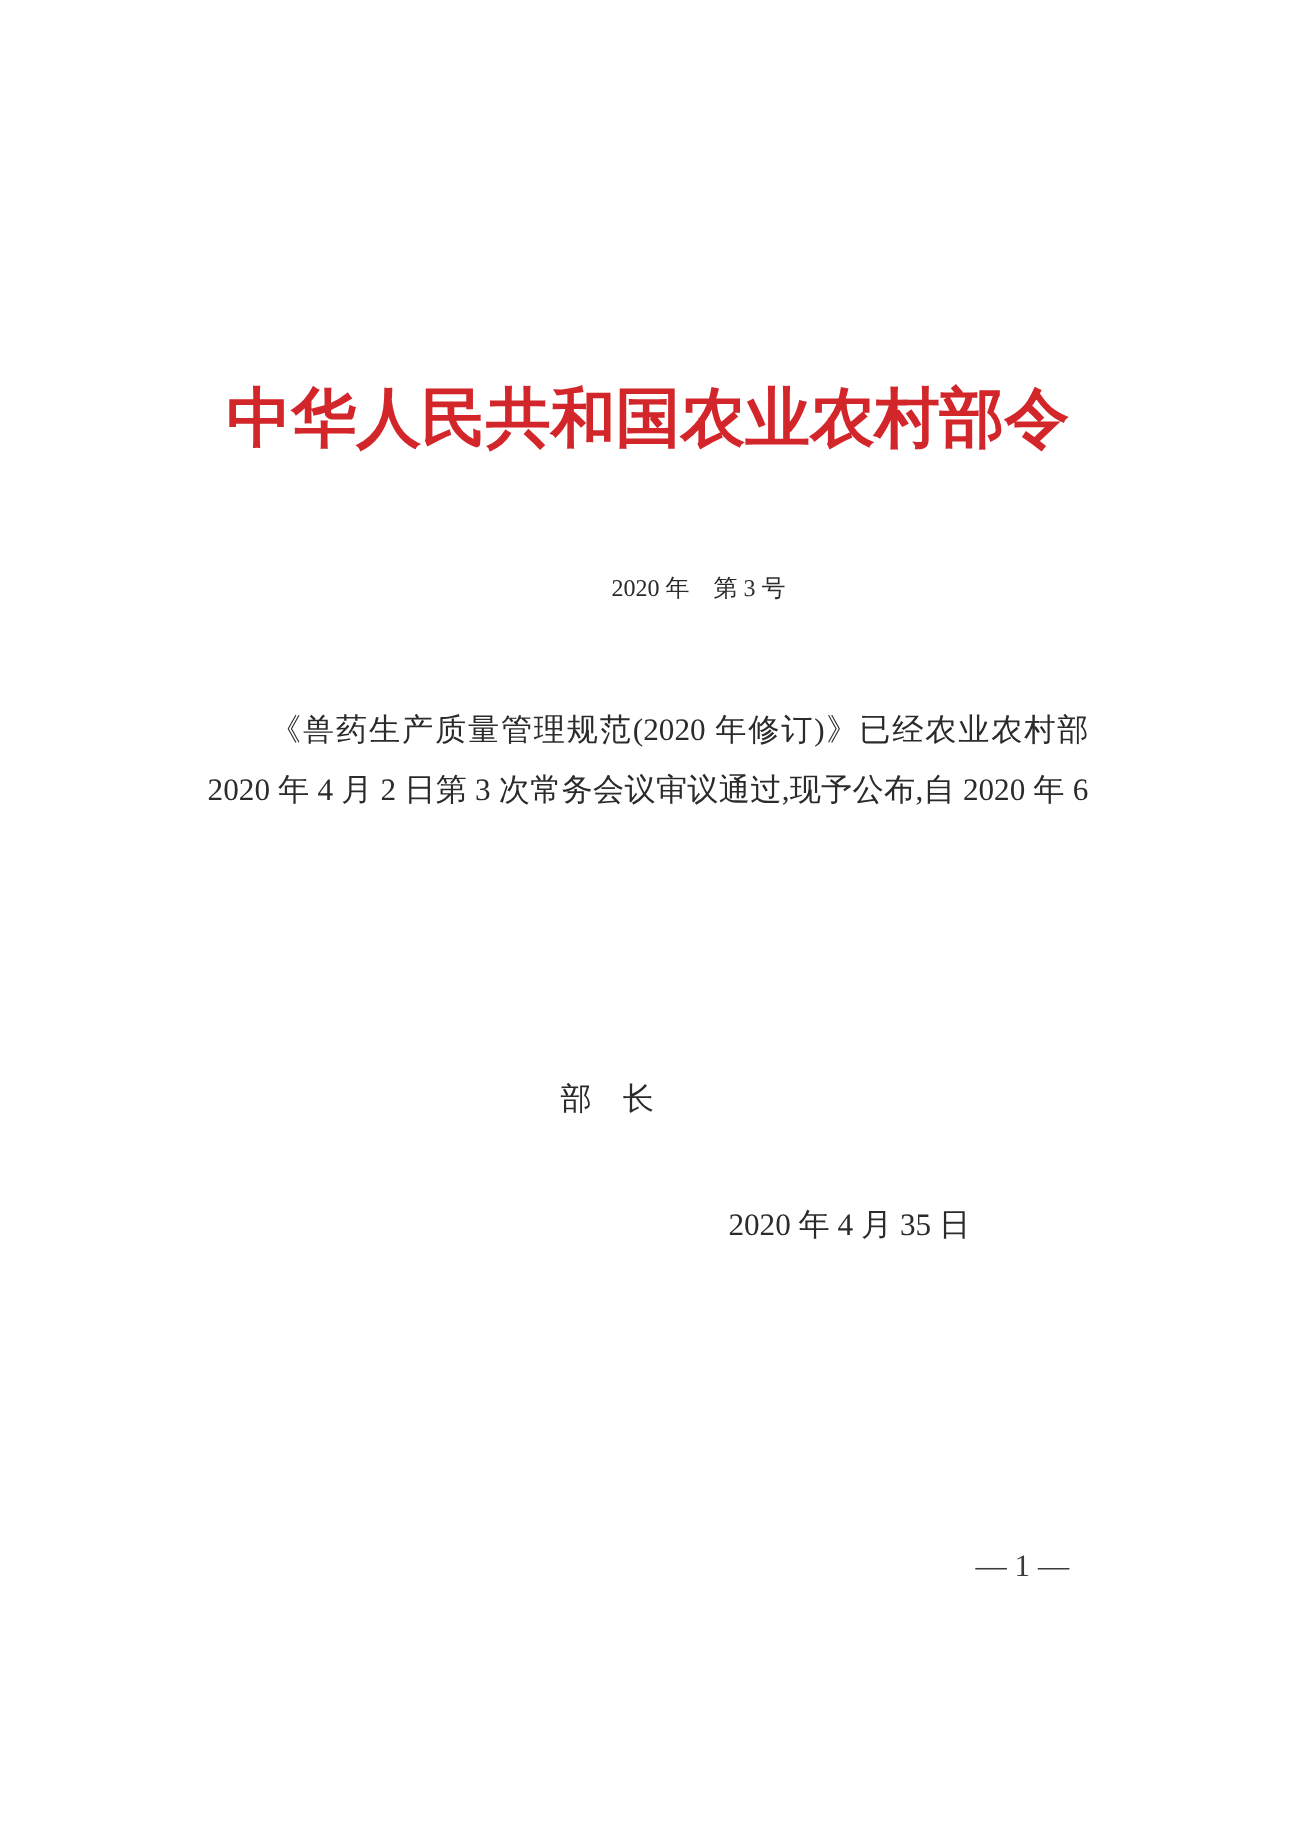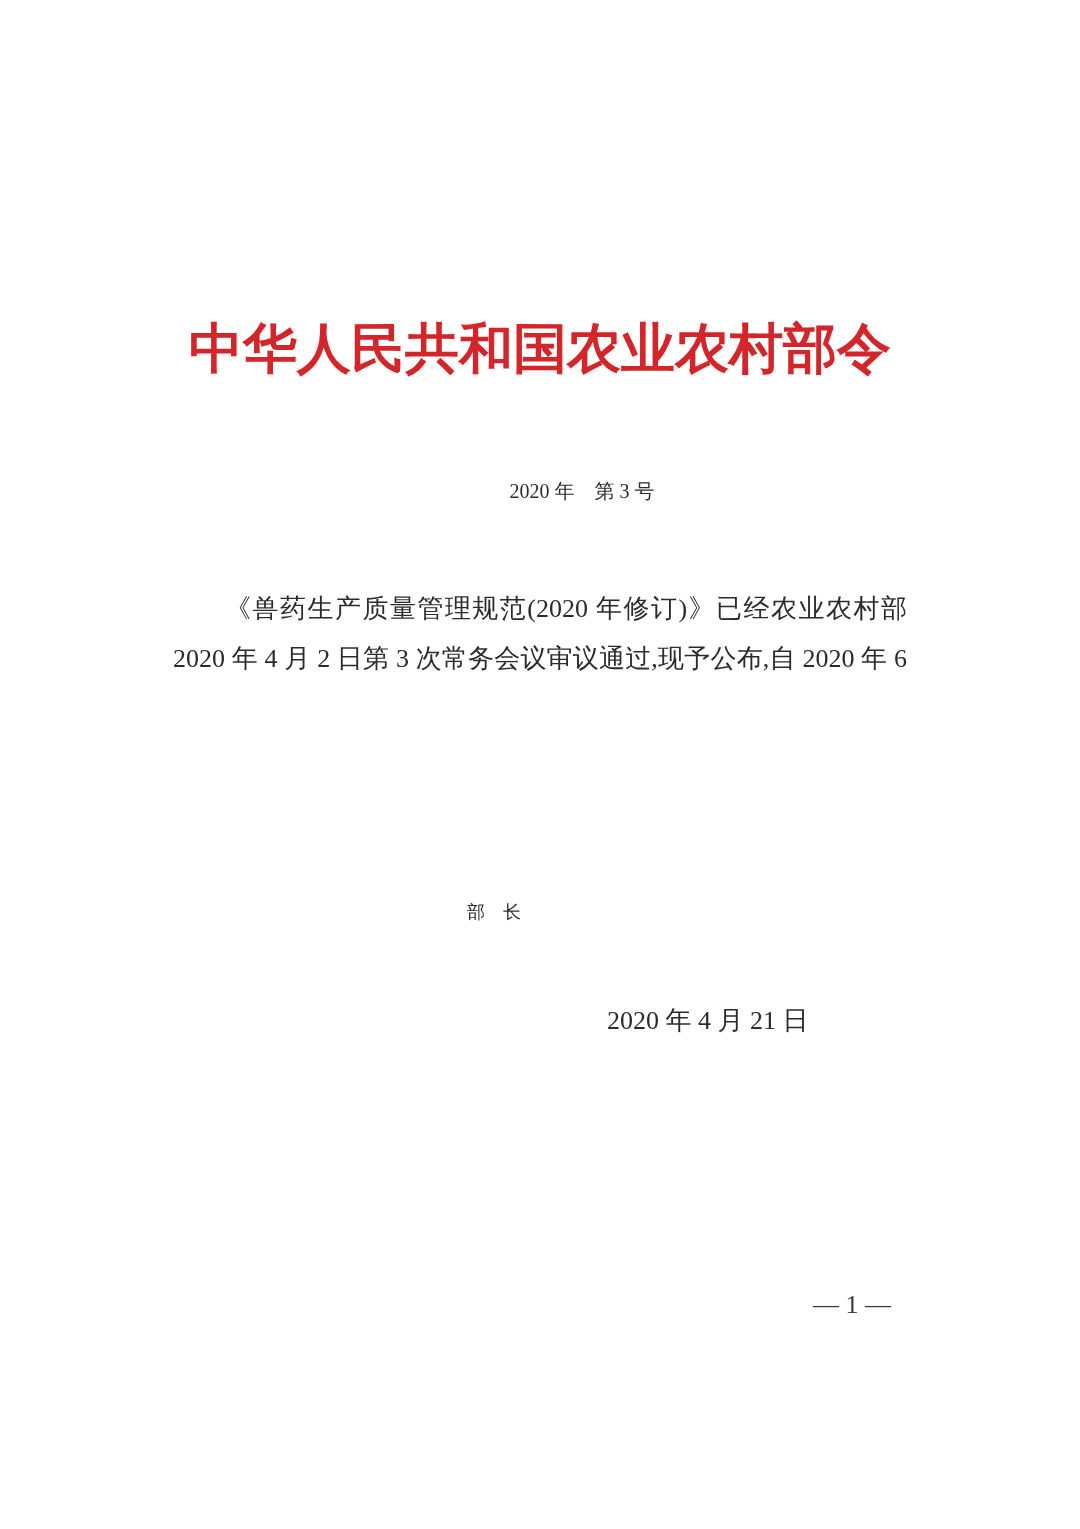--- a/index.html
+++ b/index.html
@@ -57,21 +57,21 @@
     text-indent: 2em;
   }
   .body-line.last {
     text-align: left;
     text-align-last: left;
   }
   .minister-line {
     position: absolute;
     top: 903px;
     left: 467px;
-    font-size: 18px;
+    font-size: 26px;
     line-height: 1;
     white-space: nowrap;
   }
   .date-line {
     position: absolute;
     top: 1008px;
     left: 607px;
     font-size: 26px;
     line-height: 1;
     white-space: nowrap;
@@ -96,17 +96,17 @@
 
   <div class="issue-line">2020 年　第 3 号</div>
 
   <div class="body-block">
     <div class="body-line first">《兽药生产质量管理规范(2020 年修订)》已经农业农村部</div>
     <div class="body-line">2020 年 4 月 2 日第 3 次常务会议审议通过,现予公布,自 2020 年 6</div>
   </div>
 
   <div class="minister-line">部　长</div>
 
-  <div class="date-line">2020 年 4 月 21 日</div>
+  <div class="date-line">2020 年 4 月 35 日</div>
 
   <div class="page-number">— 1 —</div>
 
 </div>
 
 </body></html>

